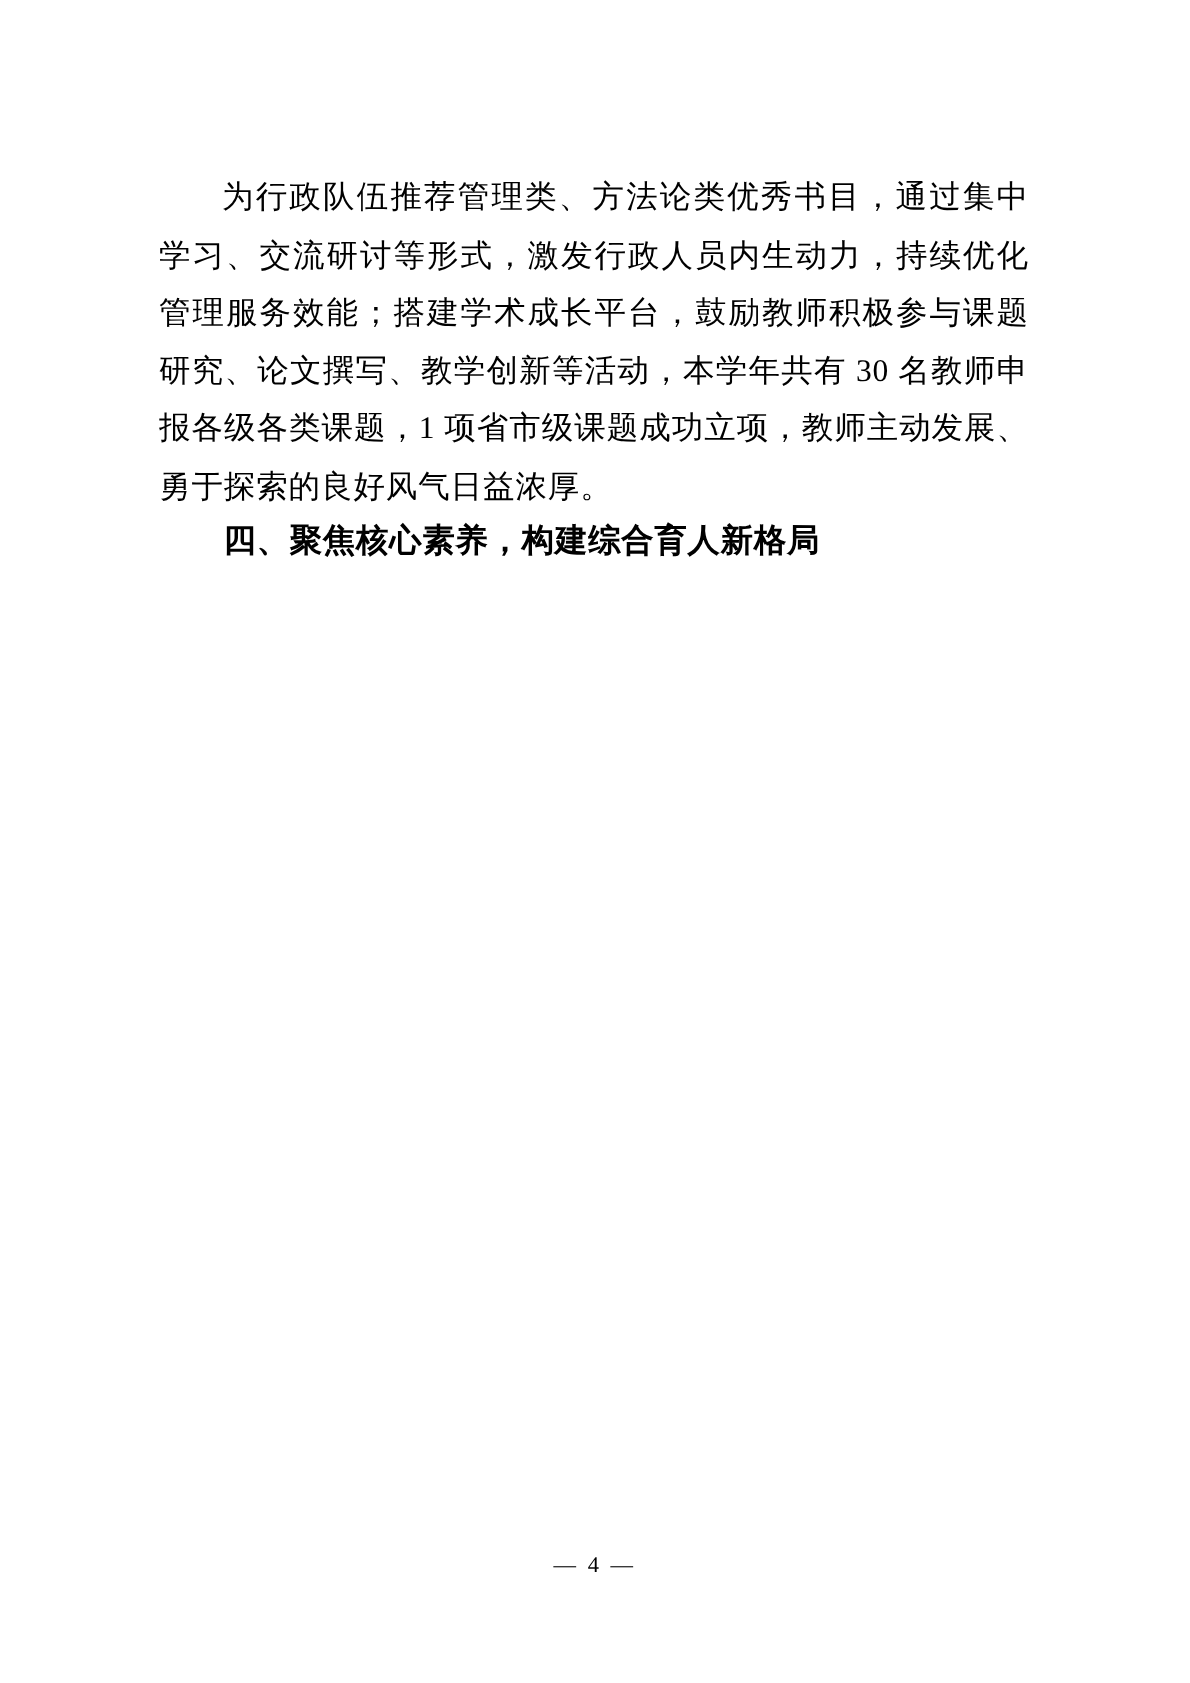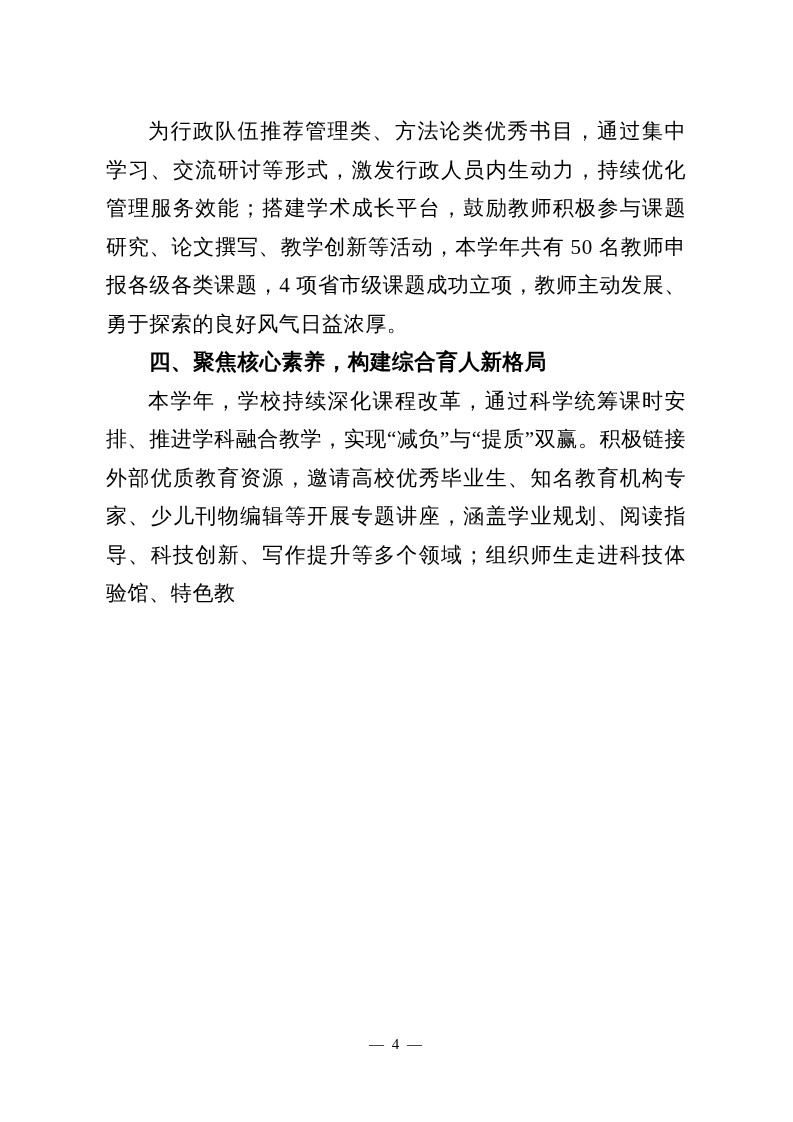--- a/index.html
+++ b/index.html
@@ -27,37 +27,36 @@
       text-align: justify;
       text-justify: inter-ideograph;
     }
     .content p {
       margin: 0;
       padding: 0;
       text-indent: 2em;
     }
     .content p.heading {
       font-weight: bold;
-      font-family: Liberation Sans, sans-serif;
+      font-family: Liberation Mono, monospace;
       font-size: 21.5px;
     }
     .footer {
       position: absolute;
       left: 0;
       right: 0;
       top: 1036px;
       text-align: center;
       font-size: 15px;
       letter-spacing: 2px;
       color: #000000;
     }
   </style>
 </head>
 <body>
 
 <div class="page">
   <div class="content">
-    <p class="body">为行政队伍推荐管理类、方法论类优秀书目，通过集中学习、交流研讨等形式，激发行政人员内生动力，持续优化管理服务效能；搭建学术成长平台，鼓励教师积极参与课题研究、论文撰写、教学创新等活动，本学年共有 50 名教师申报各级各类课题，4 项省市级课题成功立项，教师主动发展、勇于探索的良好风气日益浓厚。</p>
+    <p class="body">为行政队伍推荐管理类、方法论类优秀书目，通过集中学习、交流研讨等形式，激发行政人员内生动力，持续优化管理服务效能；搭建学术成长平台，鼓励教师积极参与课题研究、论文撰写、教学创新等活动，本学年共有 30 名教师申报各级各类课题，1 项省市级课题成功立项，教师主动发展、勇于探索的良好风气日益浓厚。</p>
     <p class="heading">四、聚焦核心素养，构建综合育人新格局</p>
-    <p class="body">本学年，学校持续深化课程改革，通过科学统筹课时安排、推进学科融合教学，实现“减负”与“提质”双赢。积极链接外部优质教育资源，邀请高校优秀毕业生、知名教育机构专家、少儿刊物编辑等开展专题讲座，涵盖学业规划、阅读指导、科技创新、写作提升等多个领域；组织师生走进科技体验馆、特色教</p>
   </div>
   <div class="footer">— 4 —</div>
 </div>
 
 </body></html>

